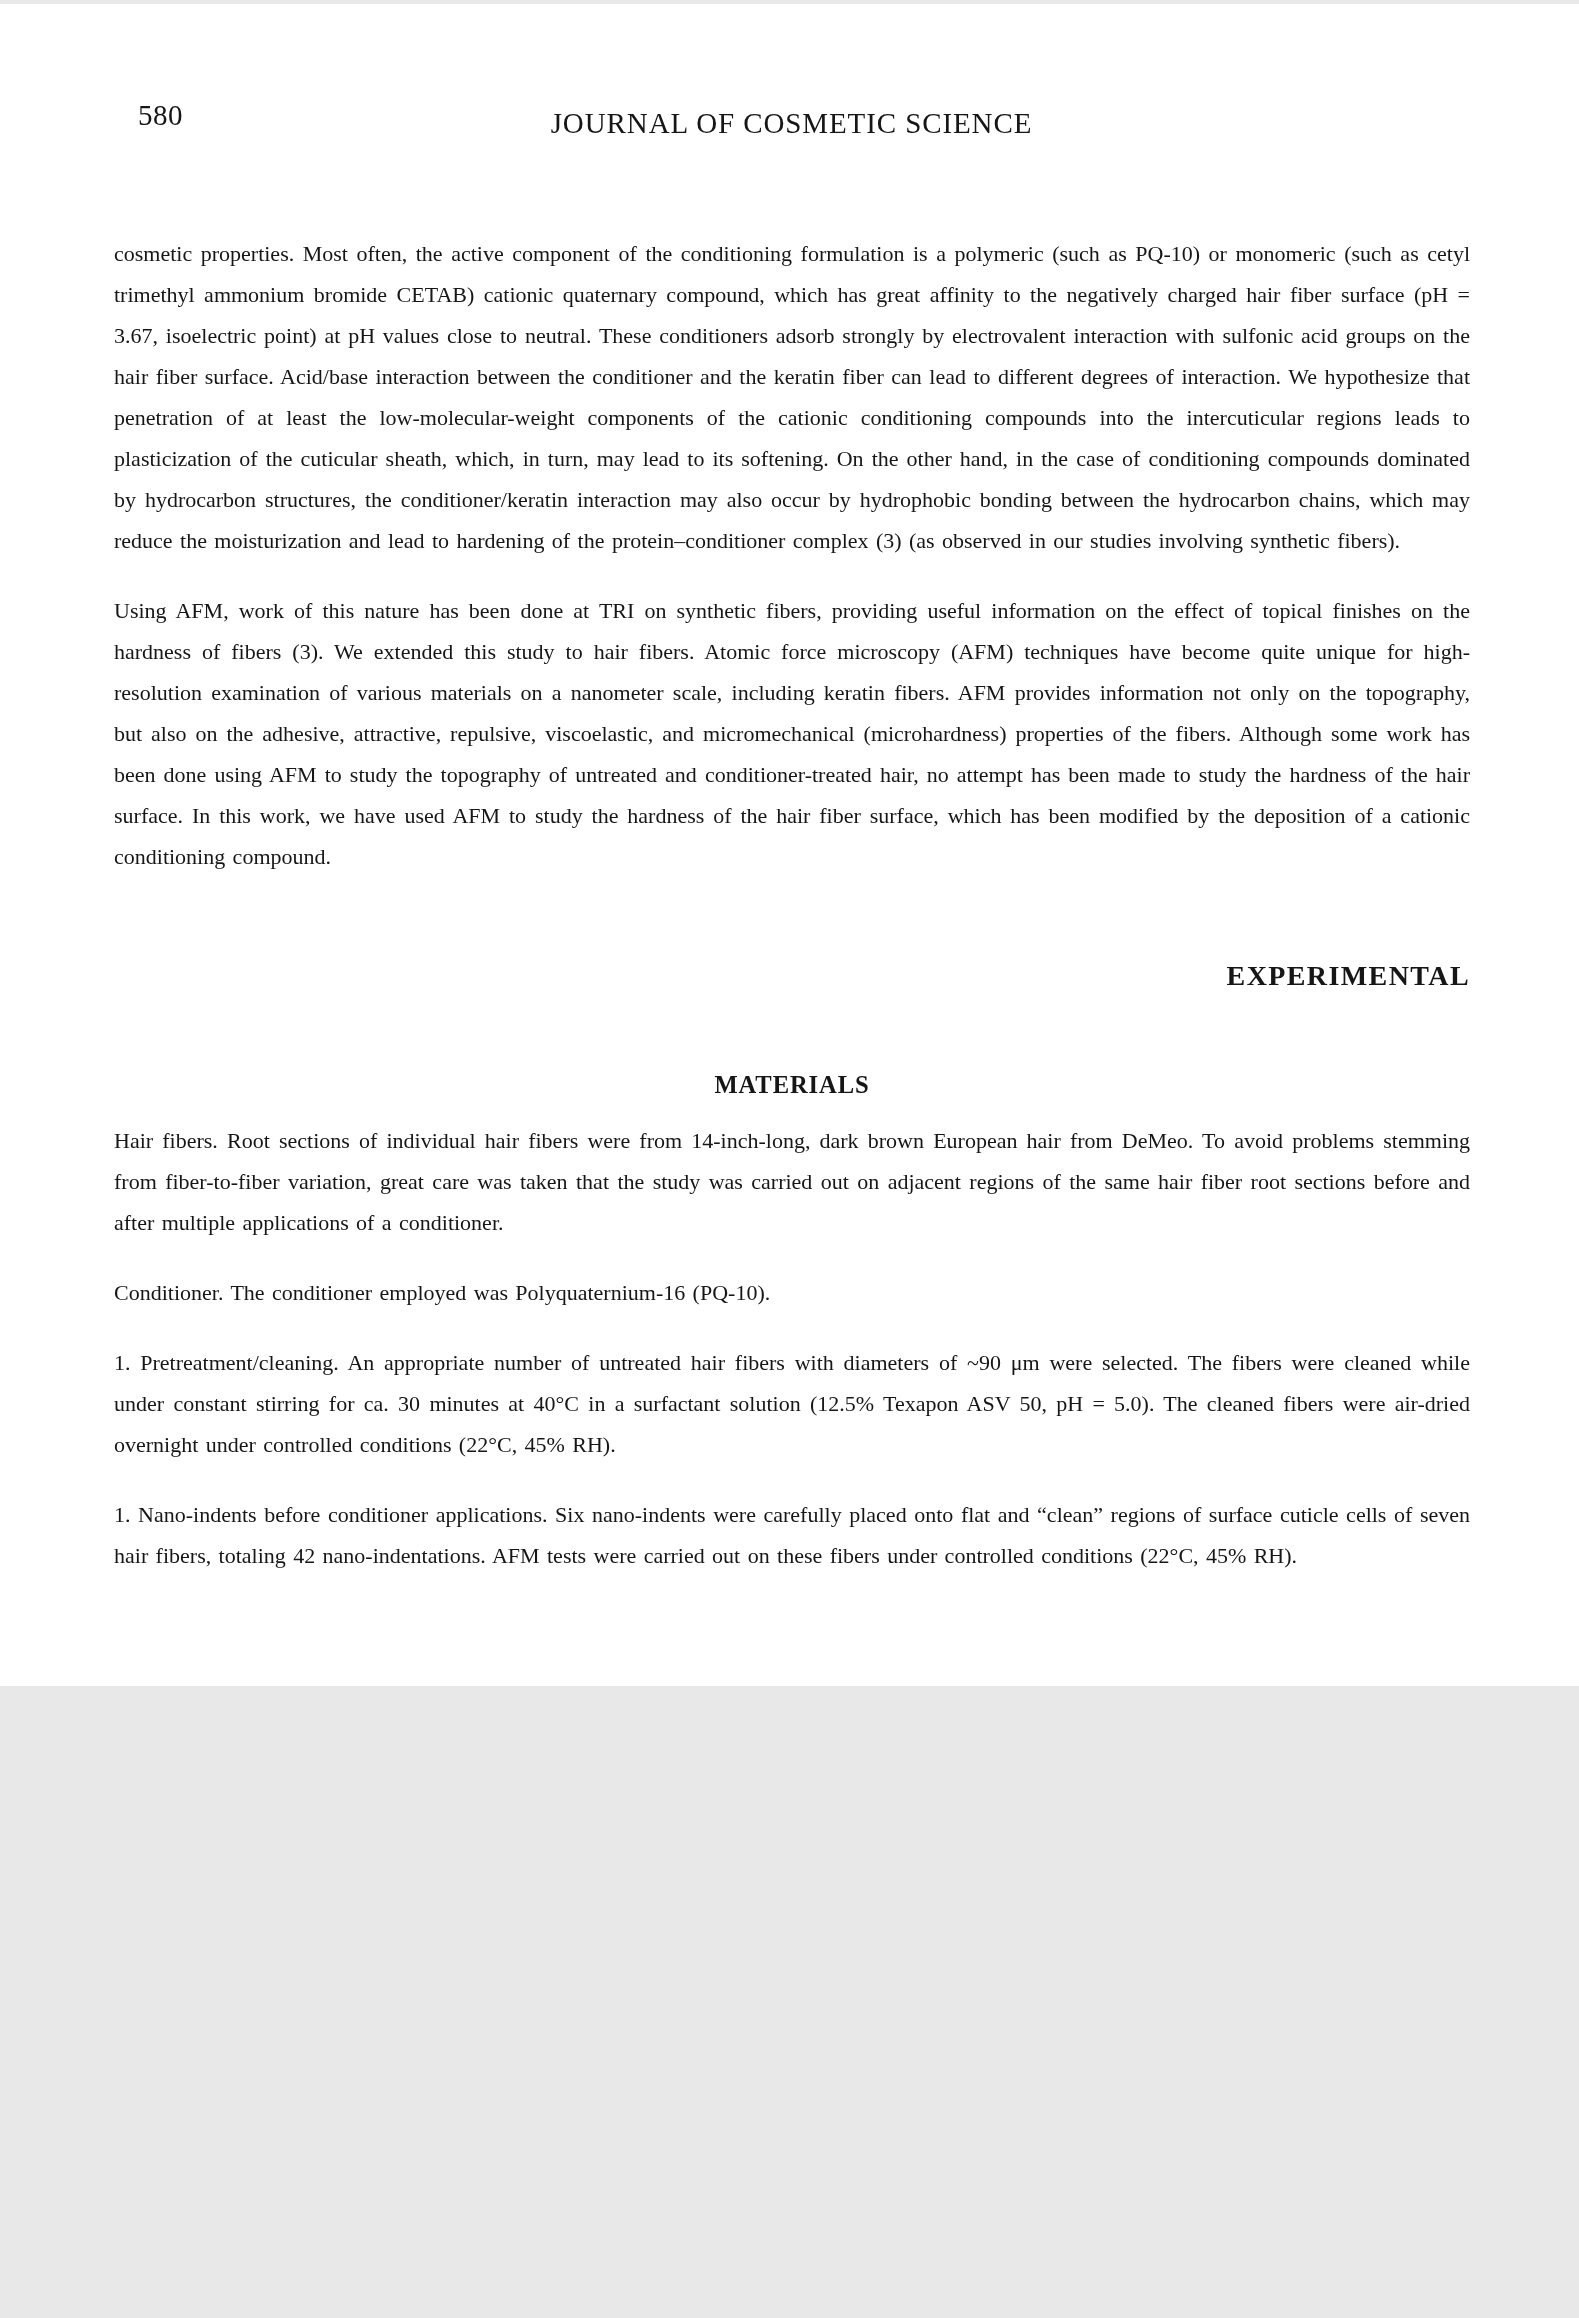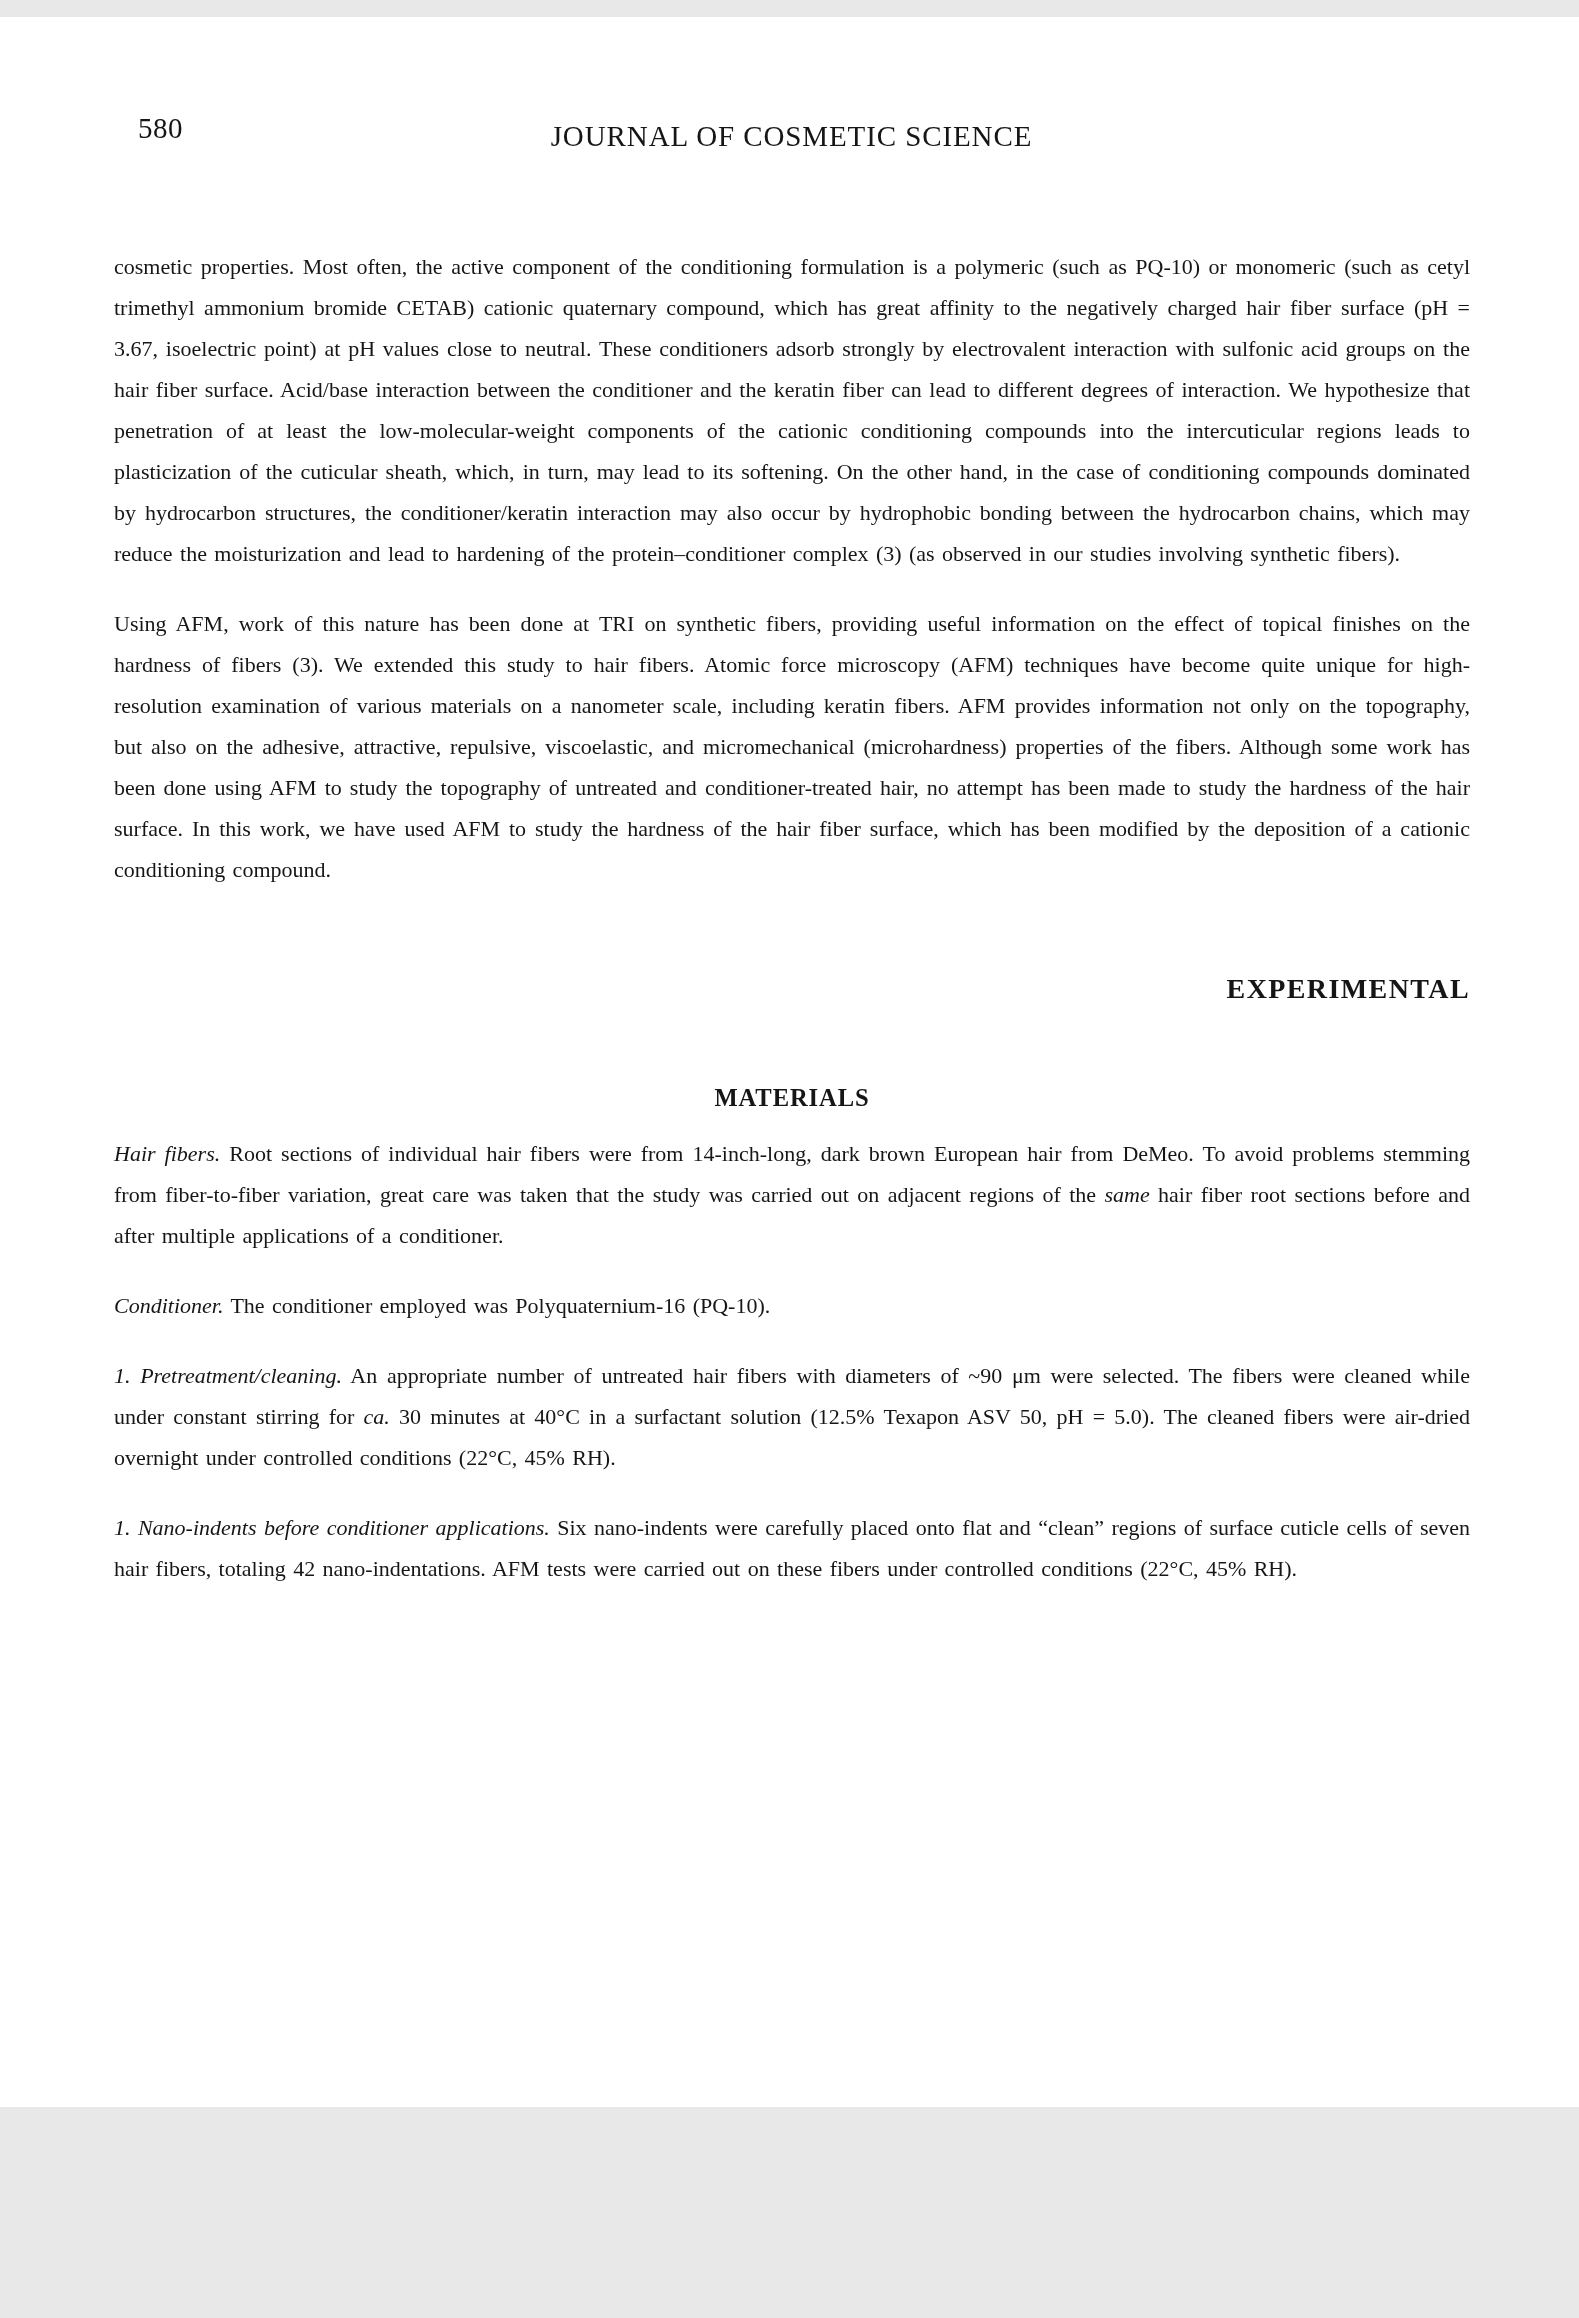--- a/index.html
+++ b/index.html
@@ -3,22 +3,22 @@
 <meta charset="utf-8">
 <style>
   html, body {
     margin: 0;
     padding: 0;
     background: #e8e8e8;
   }
   .page {
     position: relative;
     width: 1579px;
-    height: 2090px;
-    margin: 17px auto;
+    height: 1682px;
+    margin: 4px auto;
     background: #ffffff;
     font-family: "Liberation Serif", serif;
     color: #161616;
     overflow: hidden;
   }
   .page-header {
     position: absolute;
     top: 95px;
     left: 114px;
     right: 110px;
@@ -65,21 +65,20 @@
     margin: 78px 0 0 0;
     text-align: center;
   }
   .subsection-heading.first {
     margin-top: 79px;
   }
   .after-heading {
     margin-top: 21px;
   }
   .em {
-    font-style: italic;
   }
 </style>
 </head>
 <body>
 
 <div class="page">
 
   <div class="page-header">
     <span class="page-number">580</span>
     <span class="journal-title">JOURNAL OF COSMETIC SCIENCE</span>

